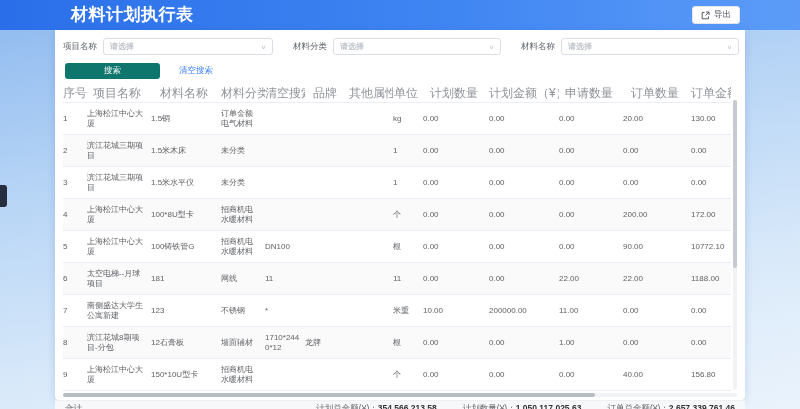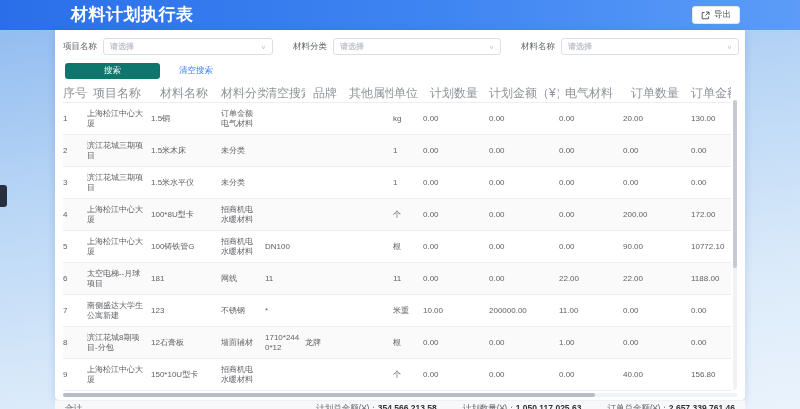--- a/index.html
+++ b/index.html
@@ -159,21 +159,21 @@
             <th>序号</th>
             <th>项目名称</th>
             <th>材料名称</th>
             <th>材料分类</th>
             <th>清空搜索</th>
             <th>品牌</th>
             <th>其他属性</th>
             <th>单位</th>
             <th>计划数量</th>
             <th>计划金额（¥）</th>
-            <th>电气材料</th>
+            <th>申请数量</th>
             <th>订单数量</th>
             <th>订单金额（¥）</th>
           </tr>
         </thead>
       <tbody>
           <tr>
             <td>1</td>
             <td>上海松江中心大厦</td>
             <td>1.5铜</td>
             <td>订单金额 电气材料</td>

